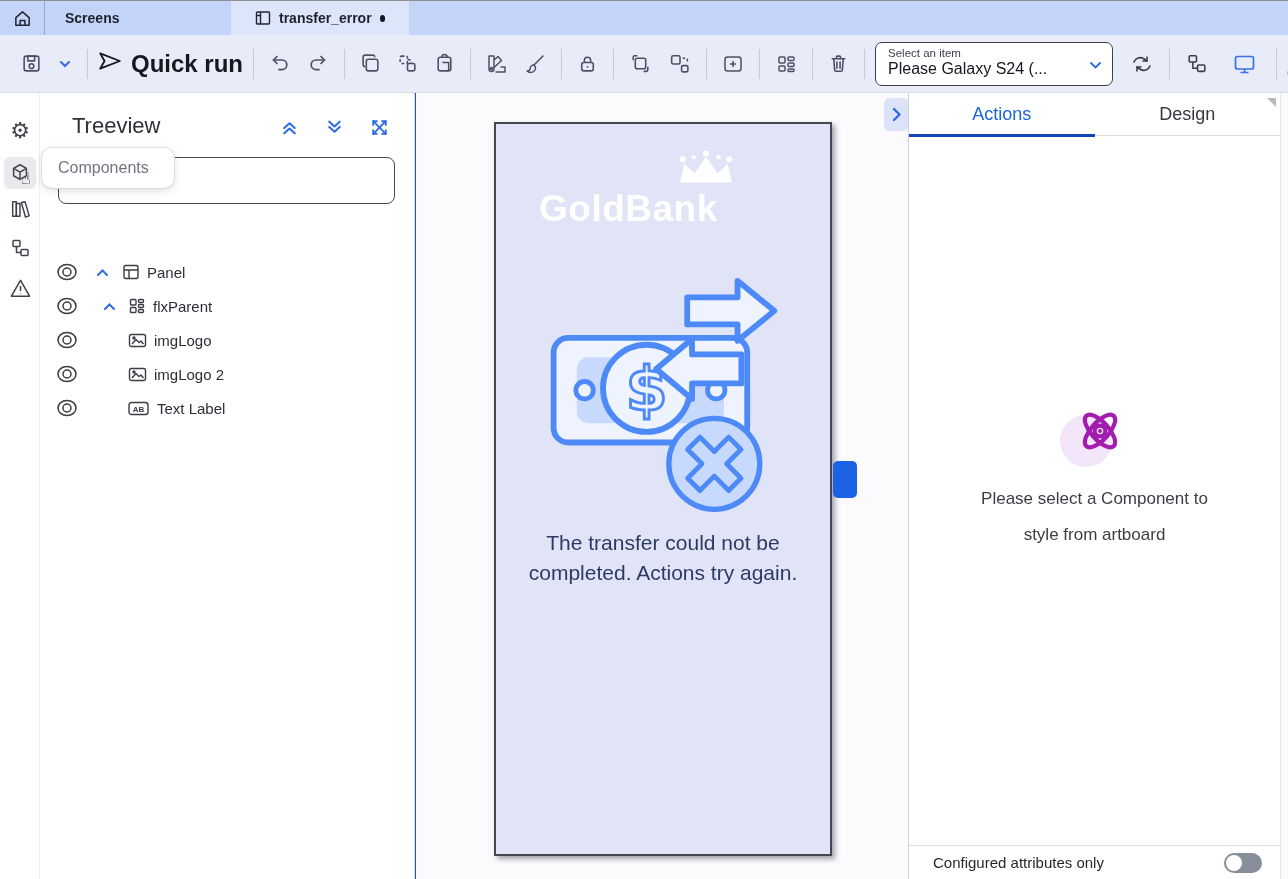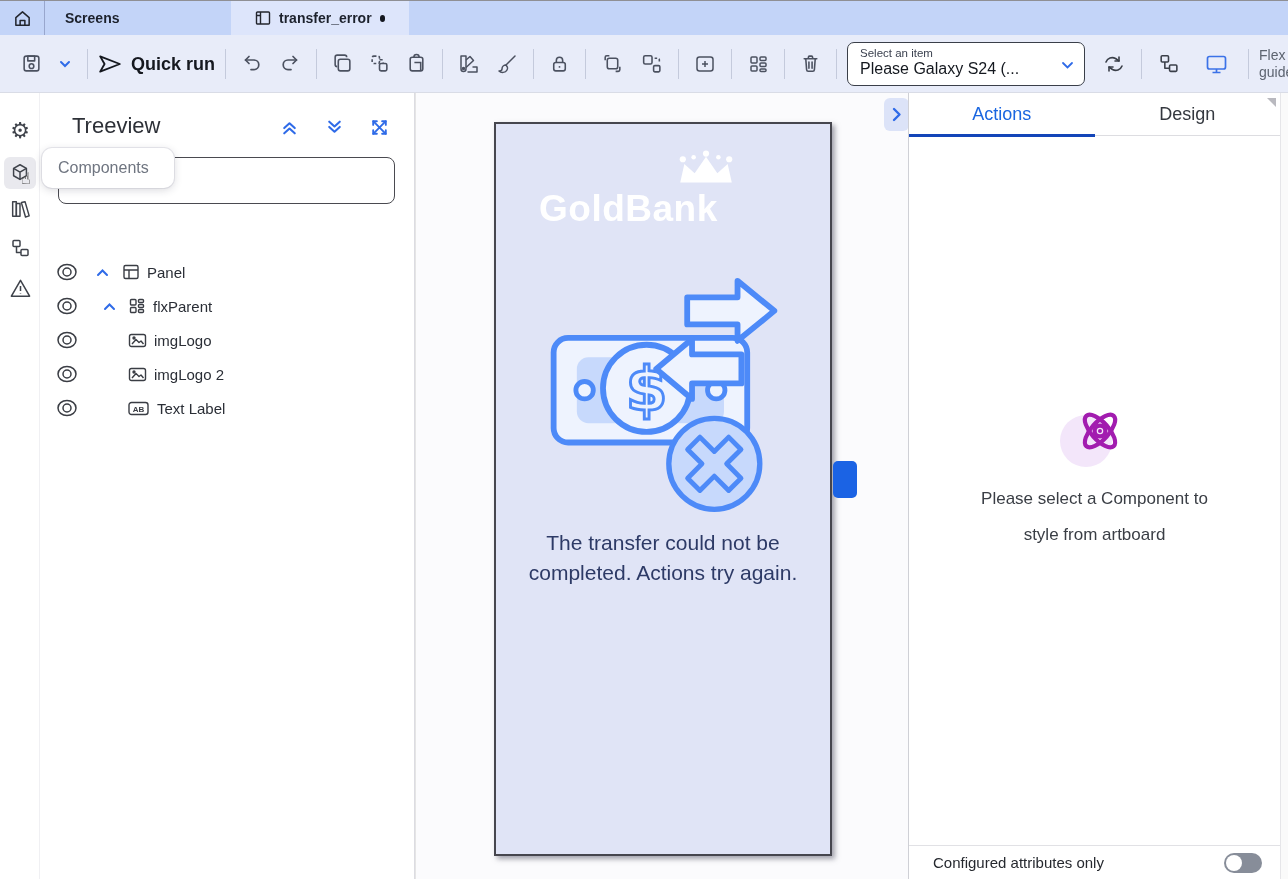--- a/index.html
+++ b/index.html
@@ -1,33 +1,33 @@
 <!DOCTYPE html>
 <html><head>
 <meta charset="utf-8">
 <style>
   * { margin:0; padding:0; box-sizing:border-box; }
   html,body { width:1288px; height:879px; }
   body { font-family:"Liberation Sans","DejaVu Sans",sans-serif; background:#fff; overflow:hidden; }
-  #app { position:relative; width:1288px; height:879px; background:#e5e5e5; }
+  #app { position:relative; width:1288px; height:879px; background:#1d4ed8; }
 
   
   .tabbar { position:absolute; left:0; top:0; width:1288px; height:35px; background:#c3d4f8; border-top:1px solid #8f8f94; display:flex; align-items:stretch; }
   .home-btn { width:45px; display:flex; align-items:center; justify-content:center; border-right:1px solid #98a6cd; cursor:pointer; }
   .tab { display:flex; align-items:center; font-size:14px; color:#1c212c; }
   .tab-screens { width:186px; padding-left:20px; font-weight:700; }
   .tab-active { width:178px; background:#dde5fb; padding:0 24px; gap:8px; font-weight:700; }
   .tab-active .dot { width:7px; height:7px; border-radius:50%; background:#14171f; margin-left:auto; }
 
   
   .toolbar { position:absolute; left:0; top:35px; width:1288px; height:58px; background:#e8ecf9; border-bottom:1px solid #d9dce6; display:flex; align-items:center; padding:0 10px 0 16px; }
   .tb-sep { width:1px; height:30px; background:#c4cadc; margin:0 10px; flex:none; }
   .tb-btn { display:flex; align-items:center; justify-content:center; padding:5px; border-radius:5px; cursor:pointer; flex:none; }
   .tb-btn + .tb-btn { margin-left:6px; }
-  .quickrun { display:flex; align-items:flex-end; gap:9px; font-size:18px; font-weight:600; color:#15181f; cursor:pointer; flex:none; }
+  .quickrun { display:flex; align-items:flex-start; gap:9px; font-size:24px; font-weight:600; color:#15181f; cursor:pointer; flex:none; }
   .dev-select { width:238px; height:44px; background:#fff; border:1.5px solid #3a3f49; border-radius:7px; padding:4px 12px; position:relative; cursor:pointer; flex:none; }
   .dev-select .lbl { font-size:11.5px; color:#3c4250; }
   .dev-select .val { font-size:16px; color:#14181f; margin-top:1px; white-space:nowrap; overflow:hidden; width:190px; }
   .dev-select .chev { position:absolute; right:10px; top:18px; }
   .flexguides { width:58px; font-size:14px; line-height:17px; color:#5d6470; flex:none; }
   .toggle { width:40px; height:22px; border-radius:11px; position:relative; cursor:pointer; flex:none; }
   .toggle .knob { position:absolute; top:2px; width:18px; height:18px; border-radius:50%; }
   .toggle-off { width:38px; height:20px; background:#878d99; }
   .toggle-off .knob { left:2px; top:2px; width:16px; height:16px; background:#fff; }
 

